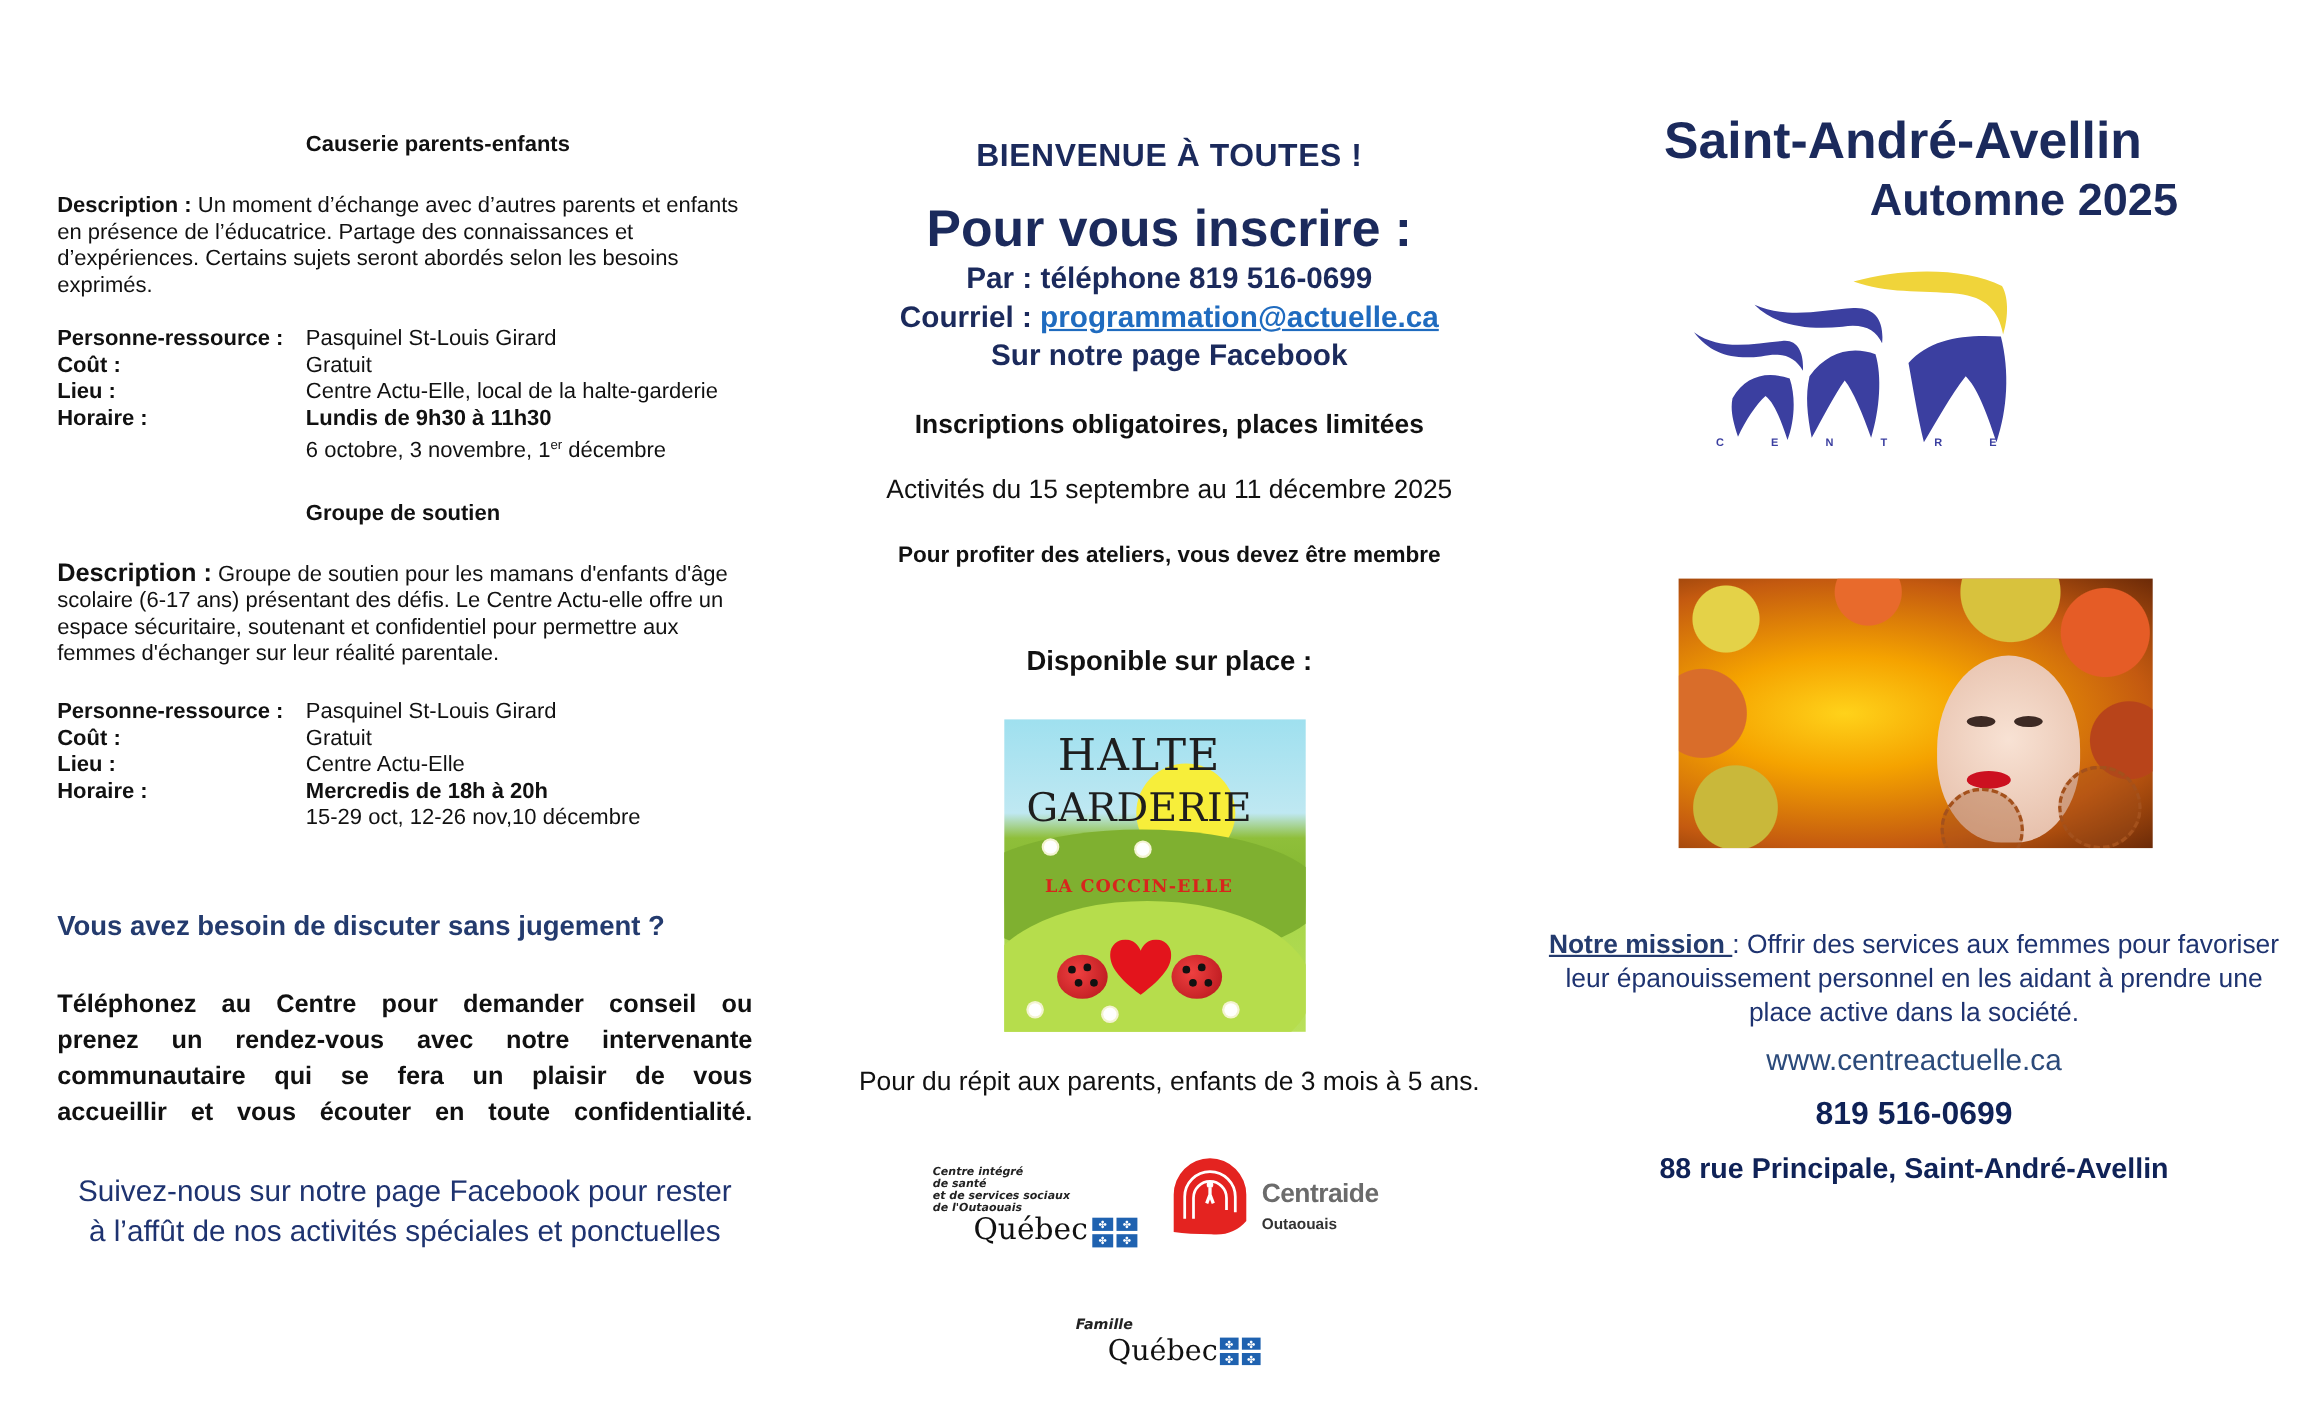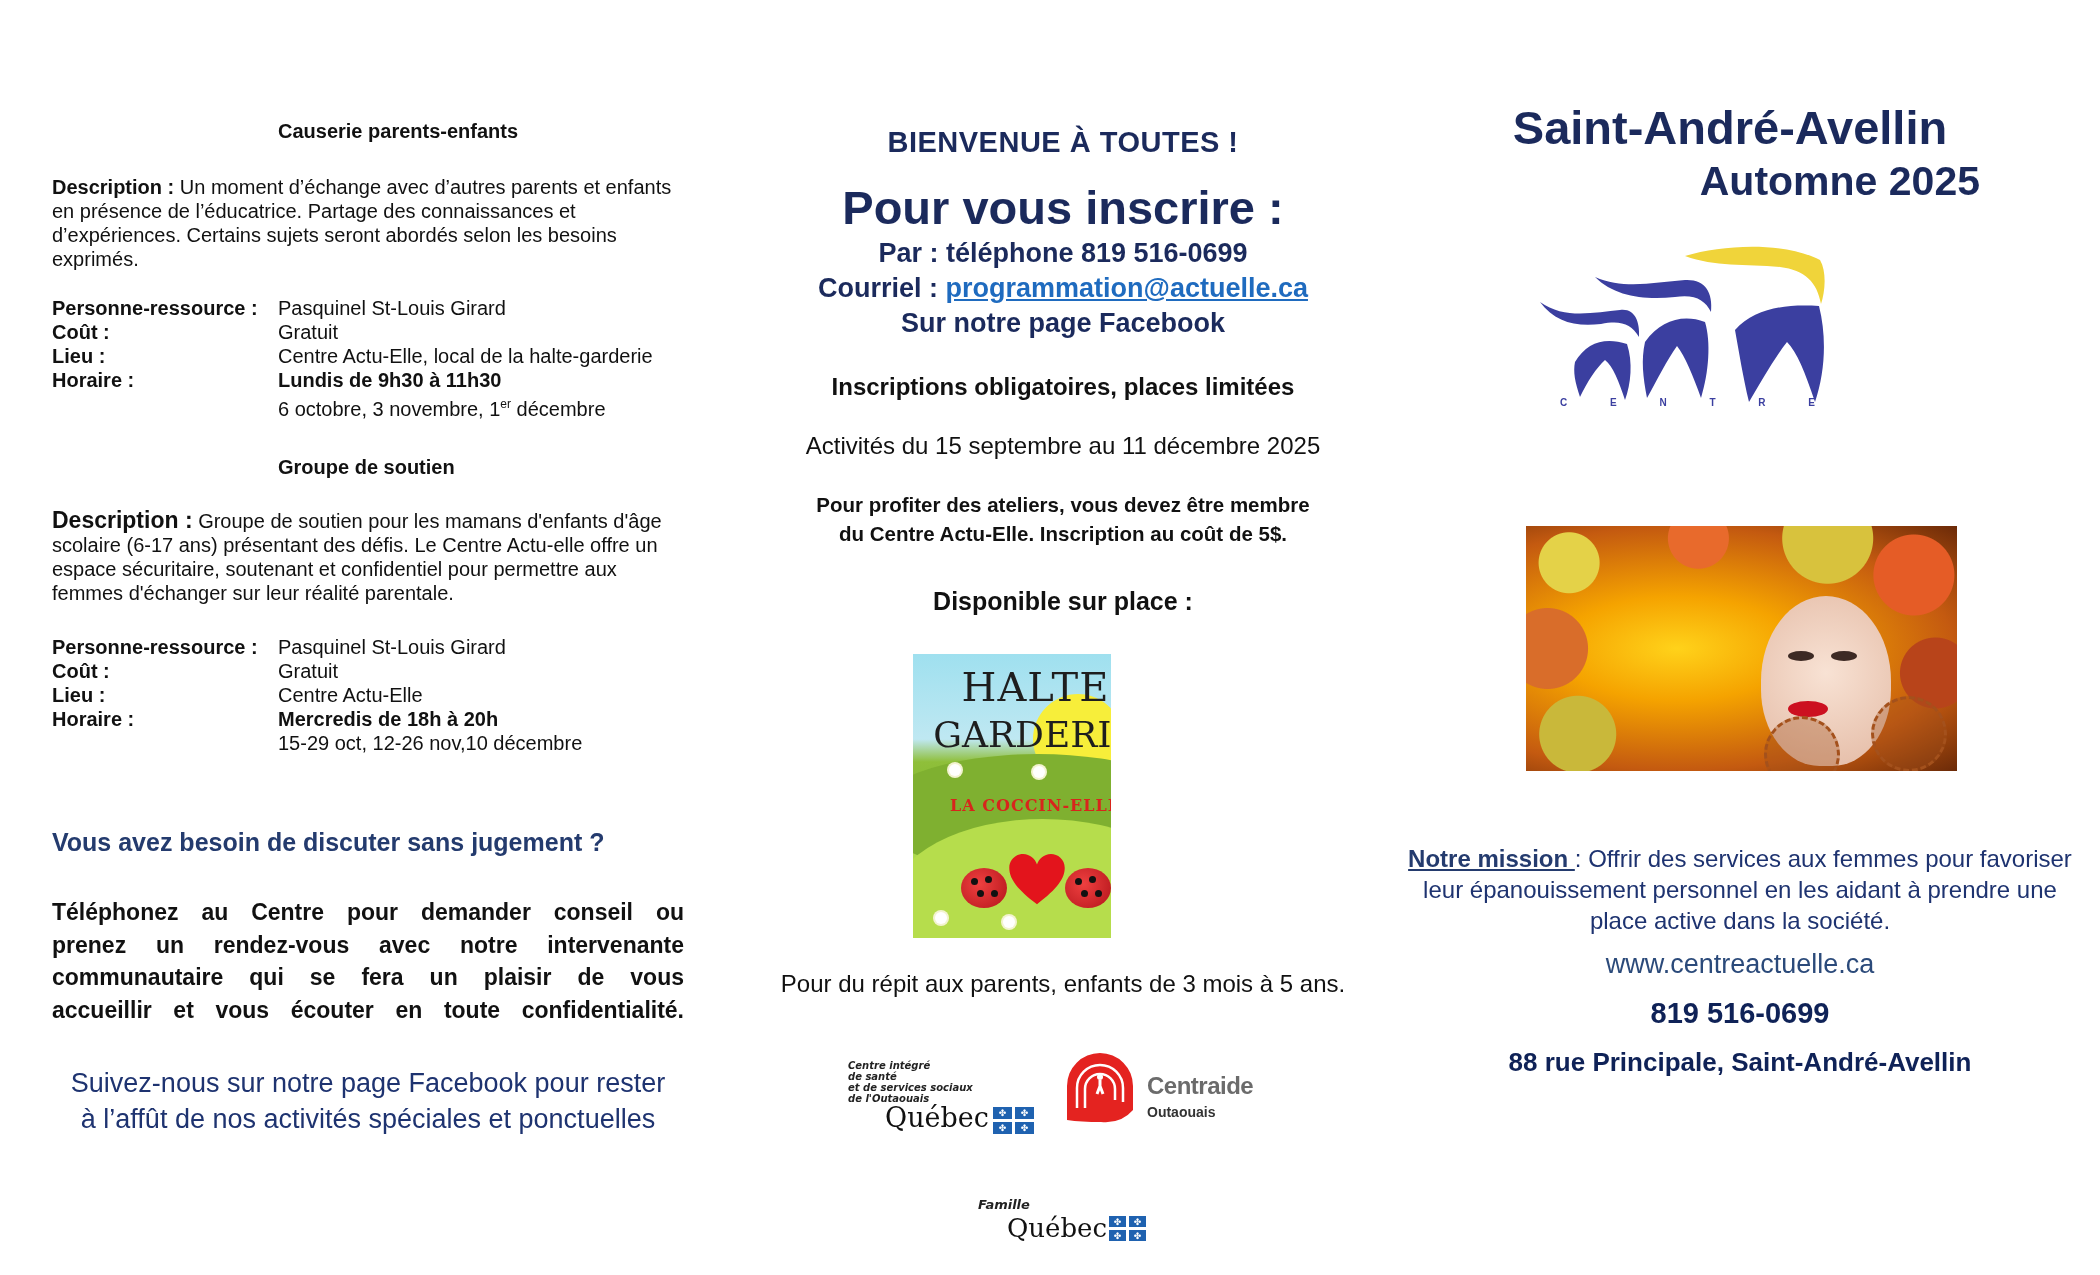--- a/index.html
+++ b/index.html
@@ -32,21 +32,21 @@
 
   
   .title-r { position:absolute; text-align:center; left:1480px; width:500px; color:#1b2a5c; font-weight:bold; }
   .mission { position:absolute; left:1395px; width:690px; text-align:center; font-size:24px; line-height:31px; color:#1e3370; }
   .mission .lbl { text-decoration:underline; font-weight:bold; color:#243b6e; }
   .web { position:absolute; left:1395px; width:690px; text-align:center; font-size:27px; color:#2b4a7a; }
   .phone-r { position:absolute; left:1395px; width:690px; text-align:center; font-size:29px; font-weight:bold; color:#0f2257; }
   .addr { position:absolute; left:1395px; width:690px; text-align:center; font-size:26px; font-weight:bold; color:#0f2257; }
 
   
-  .halte { position:absolute; left:913px; top:654px; width:198px; height:284px; overflow:hidden;
+  .halte { position:absolute; left:913px; top:654px; width:274px; height:284px; overflow:hidden;
            background:linear-gradient(180deg,#9fe0ef 0%,#bfe8f2 30%,#8fbf3a 38%,#7fb52c 58%,#a8d64a 62%,#b9e05a 100%); }
   .halte .sun { position:absolute; left:120px; top:40px; width:90px; height:90px; border-radius:50%; background:#f7ee3a; }
   .halte .hill1 { position:absolute; left:-40px; top:100px; width:330px; height:120px; border-radius:50%; background:#7fb030; }
   .halte .hill2 { position:absolute; left:-20px; top:165px; width:300px; height:160px; border-radius:50%; background:#b6dd4c; }
   .halte .t1 { position:absolute; left:0; width:245px; top:10px; text-align:center; font-family:"DejaVu Serif", serif; font-size:40px; color:#1e1e1e; letter-spacing:1px; }
   .halte .t2 { position:absolute; left:0; width:245px; top:60px; text-align:center; font-family:"DejaVu Serif", serif; font-size:36px; color:#1e1e1e; }
   .halte .t3 { position:absolute; left:0; width:245px; top:142px; text-align:center; font-family:"DejaVu Serif", serif; font-weight:bold; font-size:16px; color:#d8251c; letter-spacing:1px; }
   .halte .heart { position:absolute; left:96px; top:200px; width:56px; height:52px; }
   .halte .bug { position:absolute; width:46px; height:40px; border-radius:50%; background:radial-gradient(circle at 40% 40%,#ef4040,#b3141a); }
   .halte .bug i { position:absolute; width:7px; height:7px; background:#111; border-radius:50%; }
@@ -161,21 +161,20 @@
   <div class="mid inscribe" style="top:180px;">Pour vous inscrire :</div>
   <div class="mid contact" style="top:236px;">
     <div><span>Par : téléphone </span><span style="font-family:'Liberation Sans',sans-serif;">819 516-0699</span></div>
     <div><span>Courriel : </span><a class="email">programmation@actuelle.ca</a></div>
     <div>Sur notre page Facebook</div>
   </div>
   <div class="mid oblig" style="top:373px;">Inscriptions obligatoires, places limitées</div>
   <div class="mid dates" style="top:432px;">Activités du 15 septembre au 11 décembre 2025</div>
   <div class="mid member" style="top:490px;">
     <div>Pour profiter des ateliers, vous devez être membre</div>
-    <div>du Centre Actu-Elle. Inscription au coût de 5$.</div>
   </div>
   <div class="mid dispo" style="top:587px;">Disponible sur place :</div>
 
   <div class="halte">
     <div class="sun"></div>
     <div class="hill1"></div>
     <div class="hill2"></div>
     <div class="t1">HALTE</div>
     <div class="t2">GARDERIE</div>
     <div class="t3">LA COCCIN-ELLE</div>

